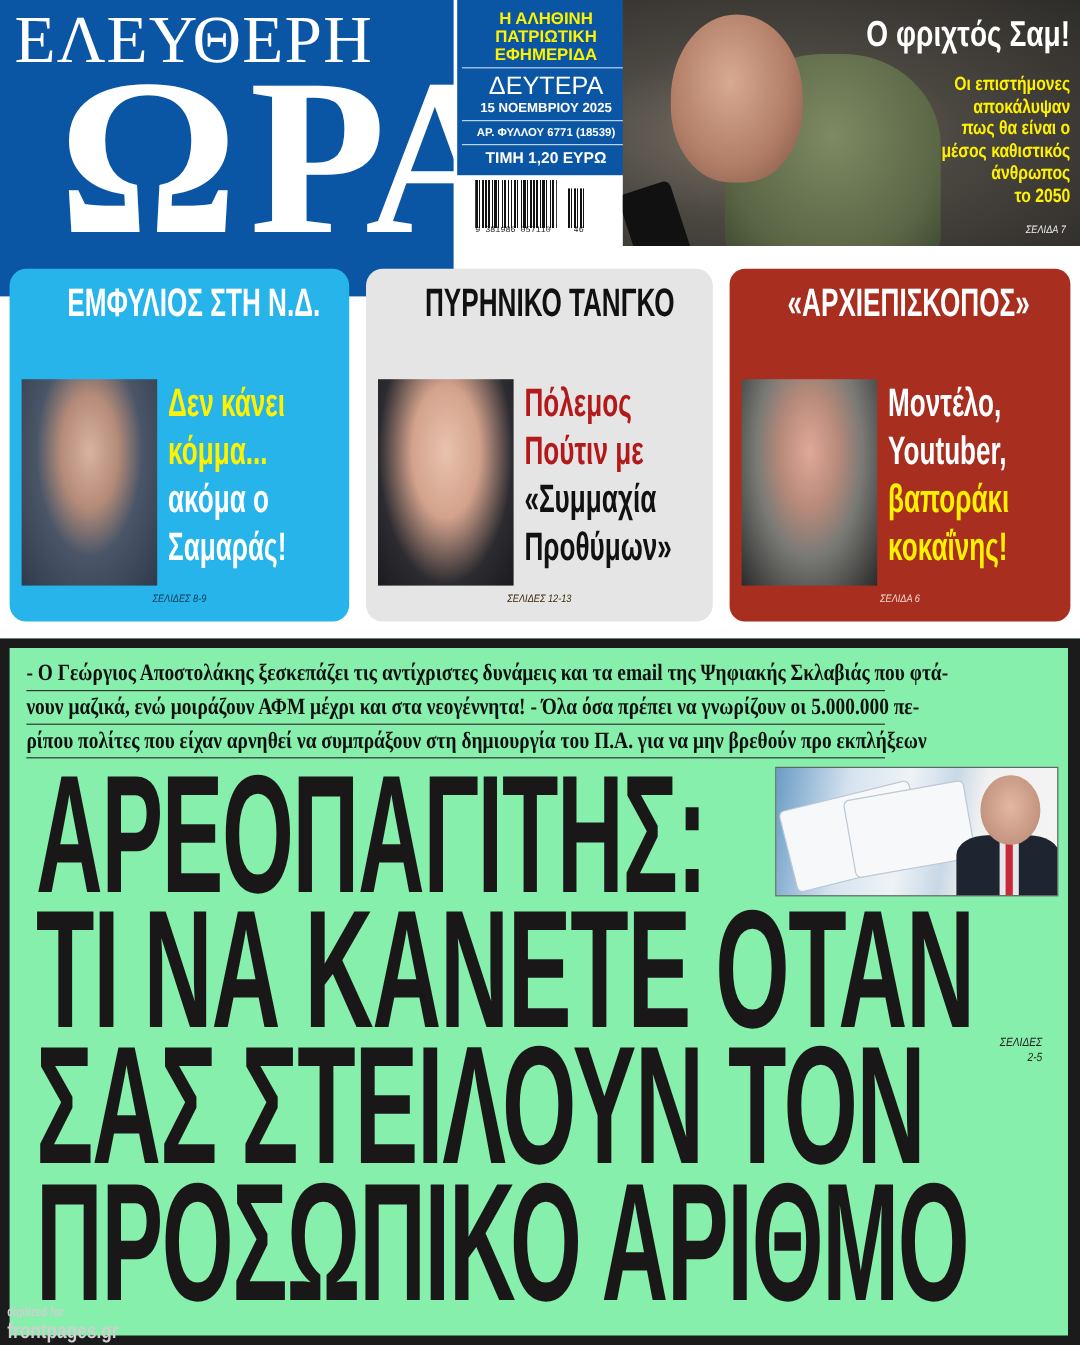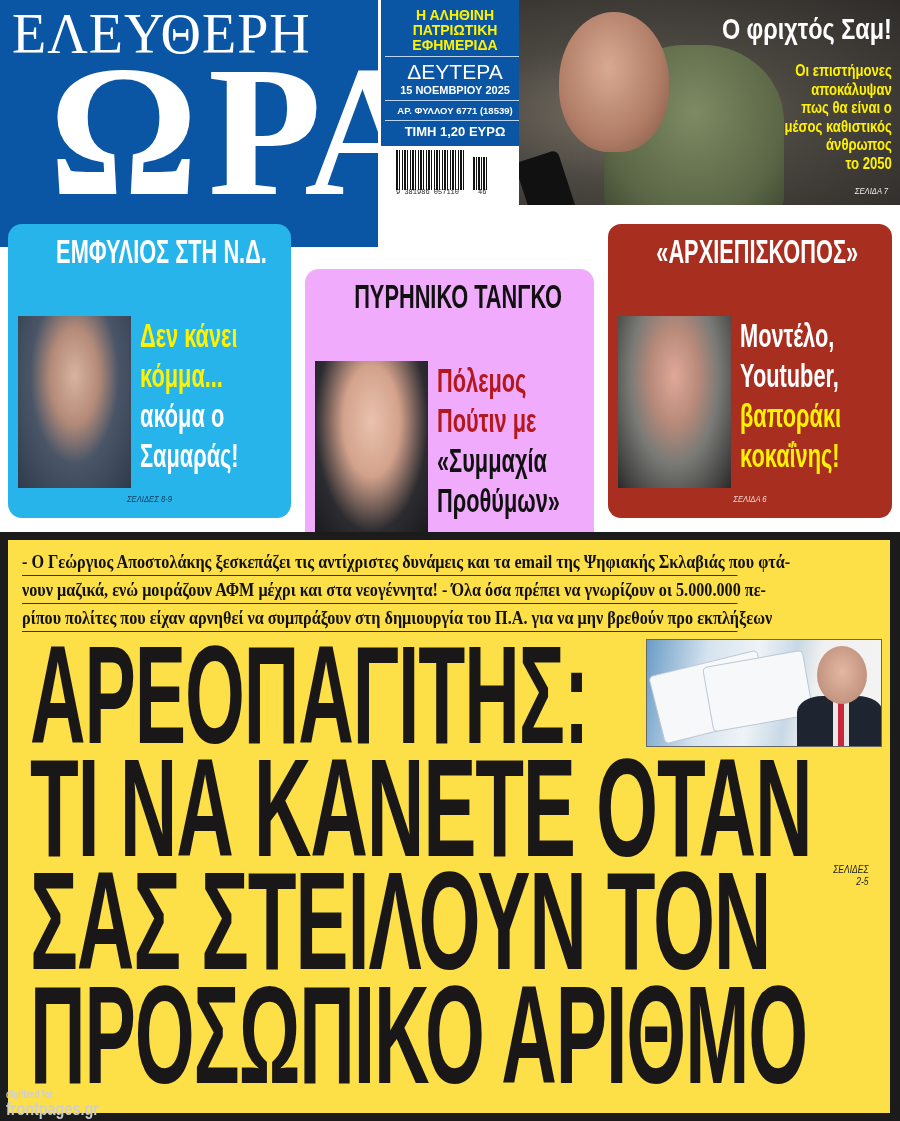--- a/index.html
+++ b/index.html
@@ -43,34 +43,34 @@
   .box-text { position:absolute; left:132px; top:92px; font-weight:bold; font-size:33px; line-height:40px; white-space:nowrap; transform:scaleX(0.66); transform-origin:left top; }
   .box-page { position:absolute; left:0; top:270px; width:100%; text-align:center; font-style:italic; font-size:9px; transform:scaleX(0.85); }
 
   .box1 { left:8px; width:283px; background:#27b4ea; }
   .box1 .box-title { color:#fff; }
   .box1 .box-photo { background:radial-gradient(ellipse at 50% 35%, #d8b3a0 0%, #b48b78 30%, #4a5668 55%, #2f3a4c 100%); }
   .box1 .box-page { color:#123a5a; }
   .yellow { color:#fff200; }
   .white { color:#ffffff; }
 
-  .box2 { left:305px; width:289px; background:#f0abfc;margin-top:45px; }
+  .box2 { left:305px; width:289px; background:#e5e5e5; }
   .box2 .box-title { color:#111; }
   .box2 .box-photo { background:radial-gradient(ellipse at 50% 35%, #e9c2ae 0%, #d3a28c 35%, #2b2b30 70%, #1a1a1f 100%); }
   .box2 .box-text { color:#b3191b; }
   .box2 .box-text .dark { color:#111; }
   .box2 .box-page { color:#3a2a0a; }
 
   .box3 { left:608px; width:284px; background:#a82e1f;border-radius:13px; }
   .box3 .box-title { color:#fff; }
   .box3 .box-photo { background:radial-gradient(ellipse at 50% 35%, #e0a898 0%, #b88a7a 30%, #7a7a76 55%, #2a2a2a 100%); }
   .box3 .box-page { color:#f2d9d2; }
 
   
-  .main { left:0; top:532px; width:891px; height:582px; border:8px solid #1b1b1b; border-right-width:10px; border-bottom-width:8px; box-sizing:border-box; width:900px; height:589px; background:#fde047;padding-left:43px; }
+  .main { left:0; top:532px; width:891px; height:582px; border:8px solid #1b1b1b; border-right-width:10px; border-bottom-width:8px; box-sizing:border-box; width:900px; height:589px; background:#86efac;padding-left:43px; }
   .deck { position:absolute; left:14px; top:8px; width:862px; font-family:"Liberation Serif", serif; font-weight:bold; font-size:19.5px; line-height:27px; color:#111; }
   .deck-line { display:block; white-space:nowrap; border-bottom:1.5px solid #333; transform-origin:left top; height:27px; overflow:visible; }
 
   .hl { position:absolute; left:22px; font-weight:bold; color:#1a1718; font-size:140px; line-height:110px; white-space:nowrap; transform-origin:left top; letter-spacing:-2px; }
   .hl1 { top:100px; transform:scaleX(0.55); }
   .hl2 { top:213px; transform:scaleX(0.57); }
   .hl3 { top:326px; transform:scaleX(0.57); }
   .hl4 { top:440px; transform:scaleX(0.55); }
 
   .main-photo { position:absolute; left:638px; top:99px; width:234px; height:106px; border:1px solid #666;

